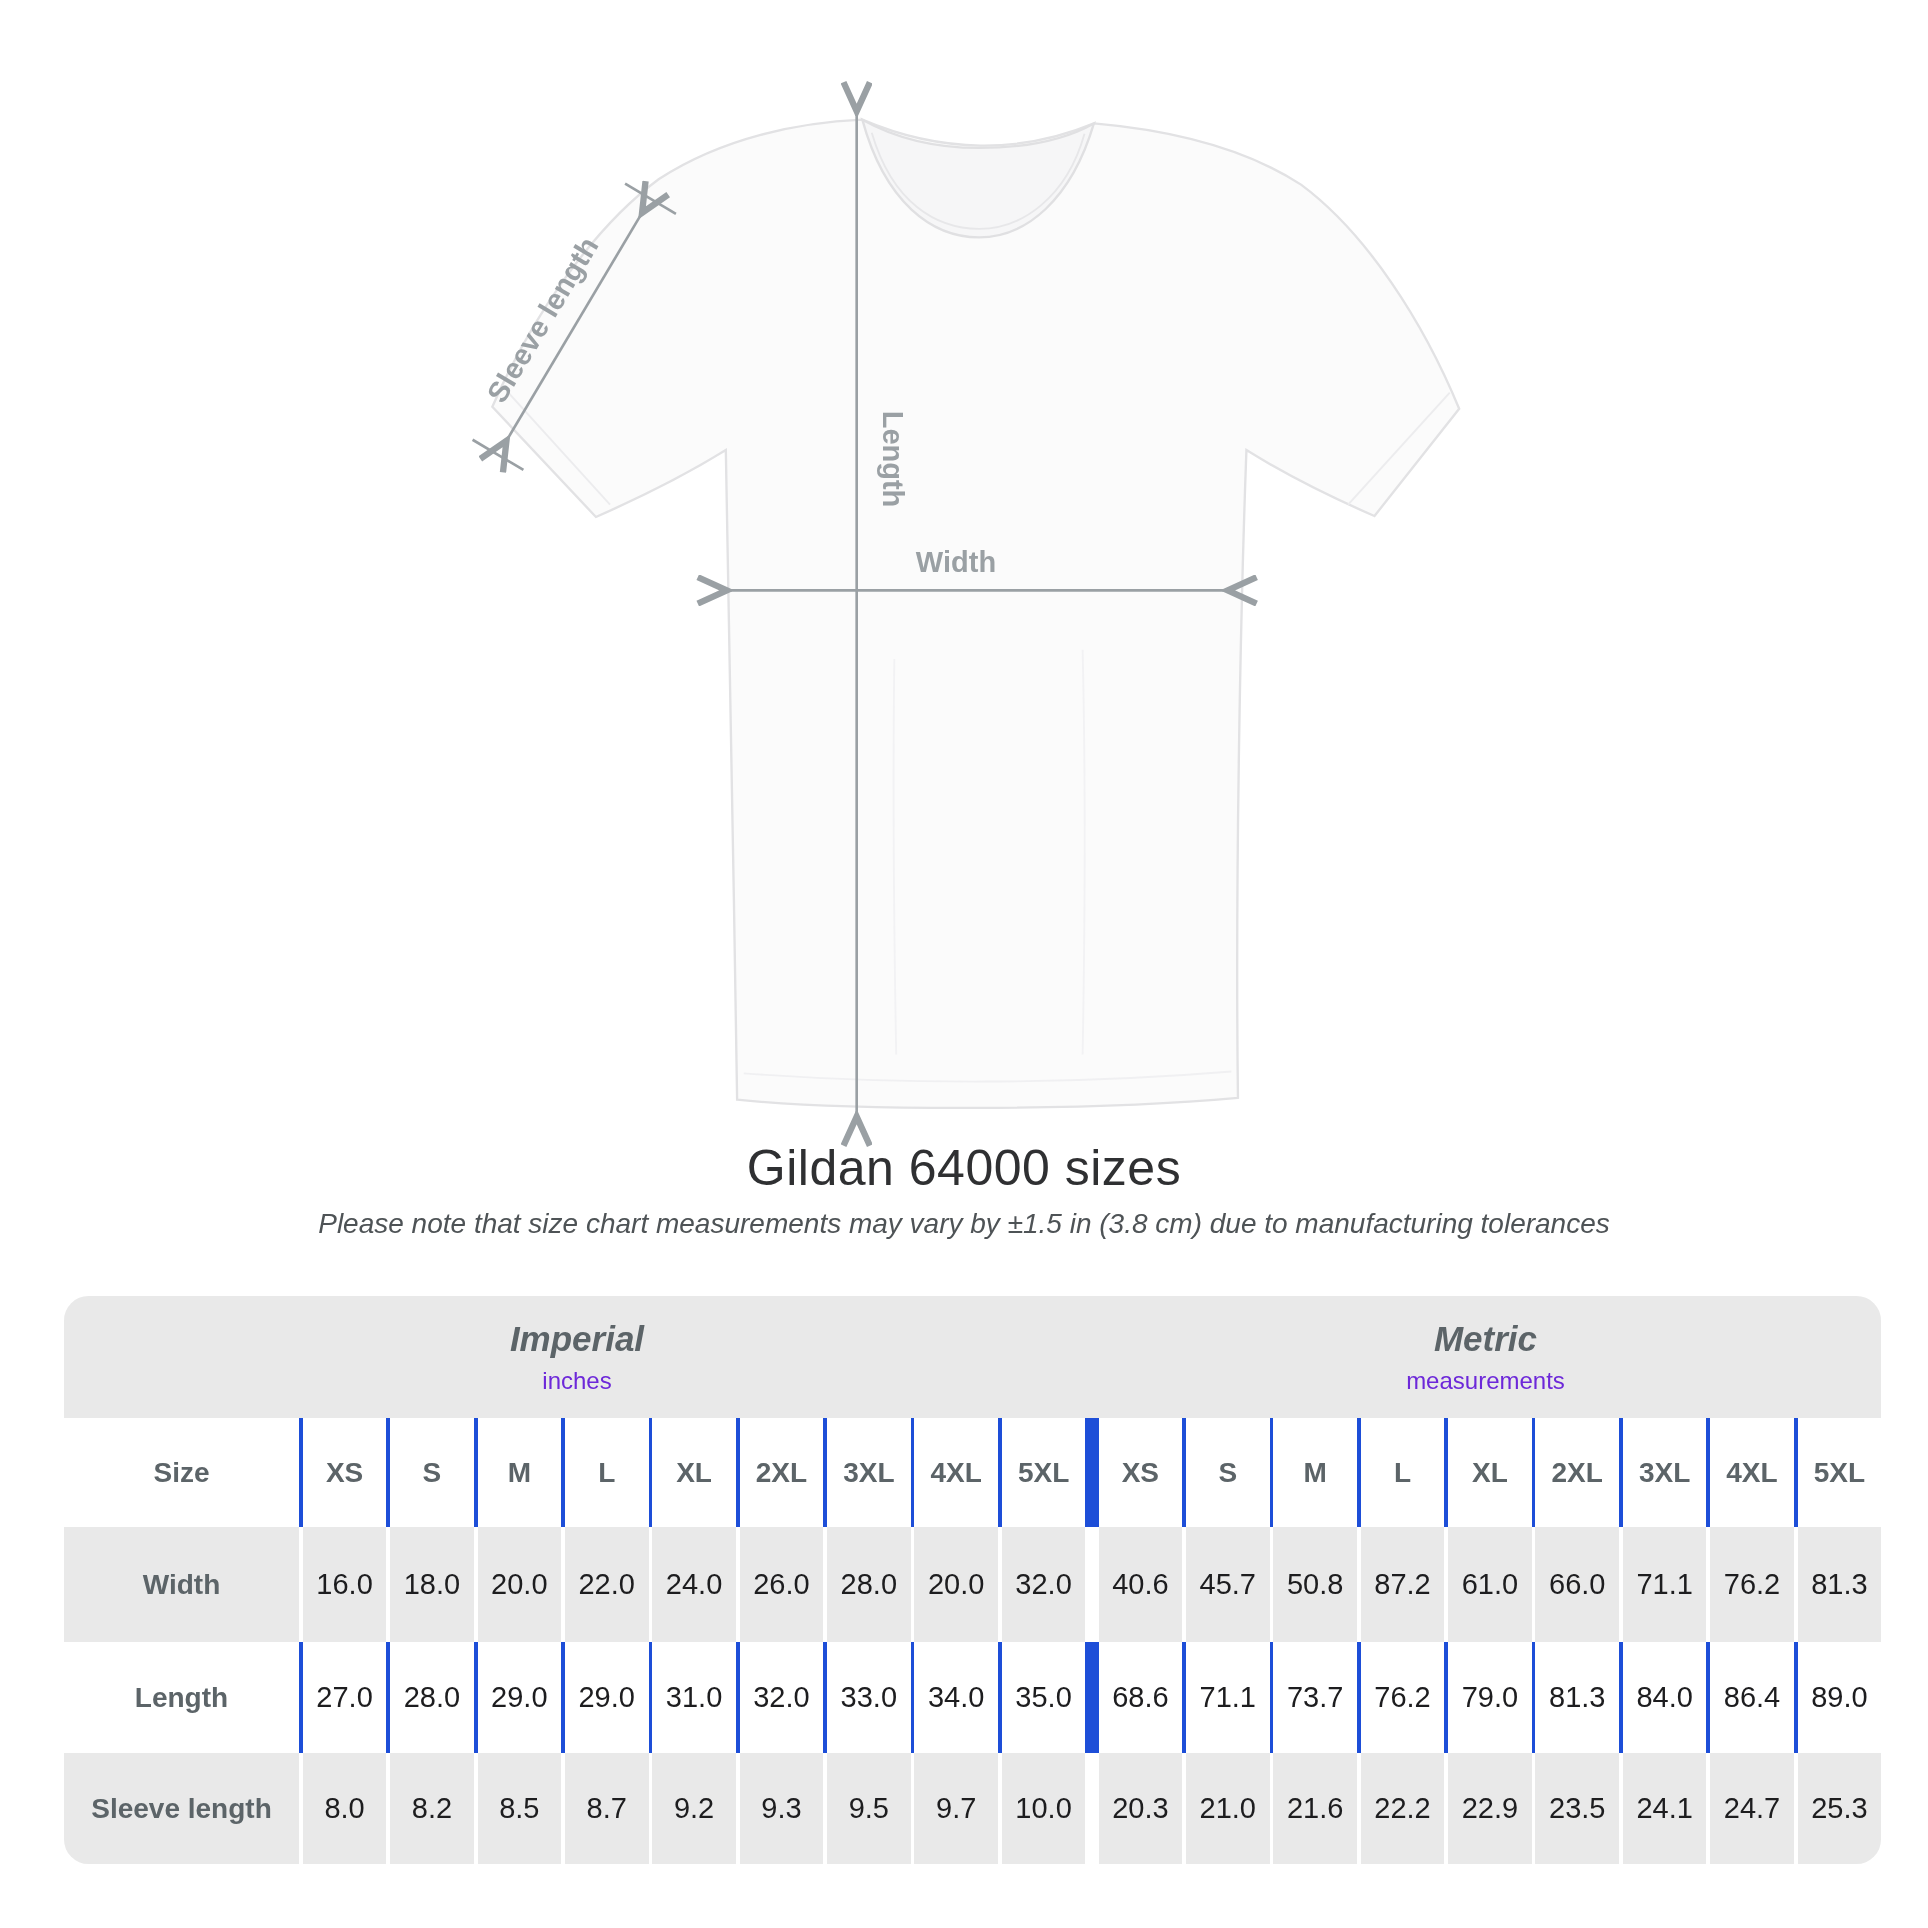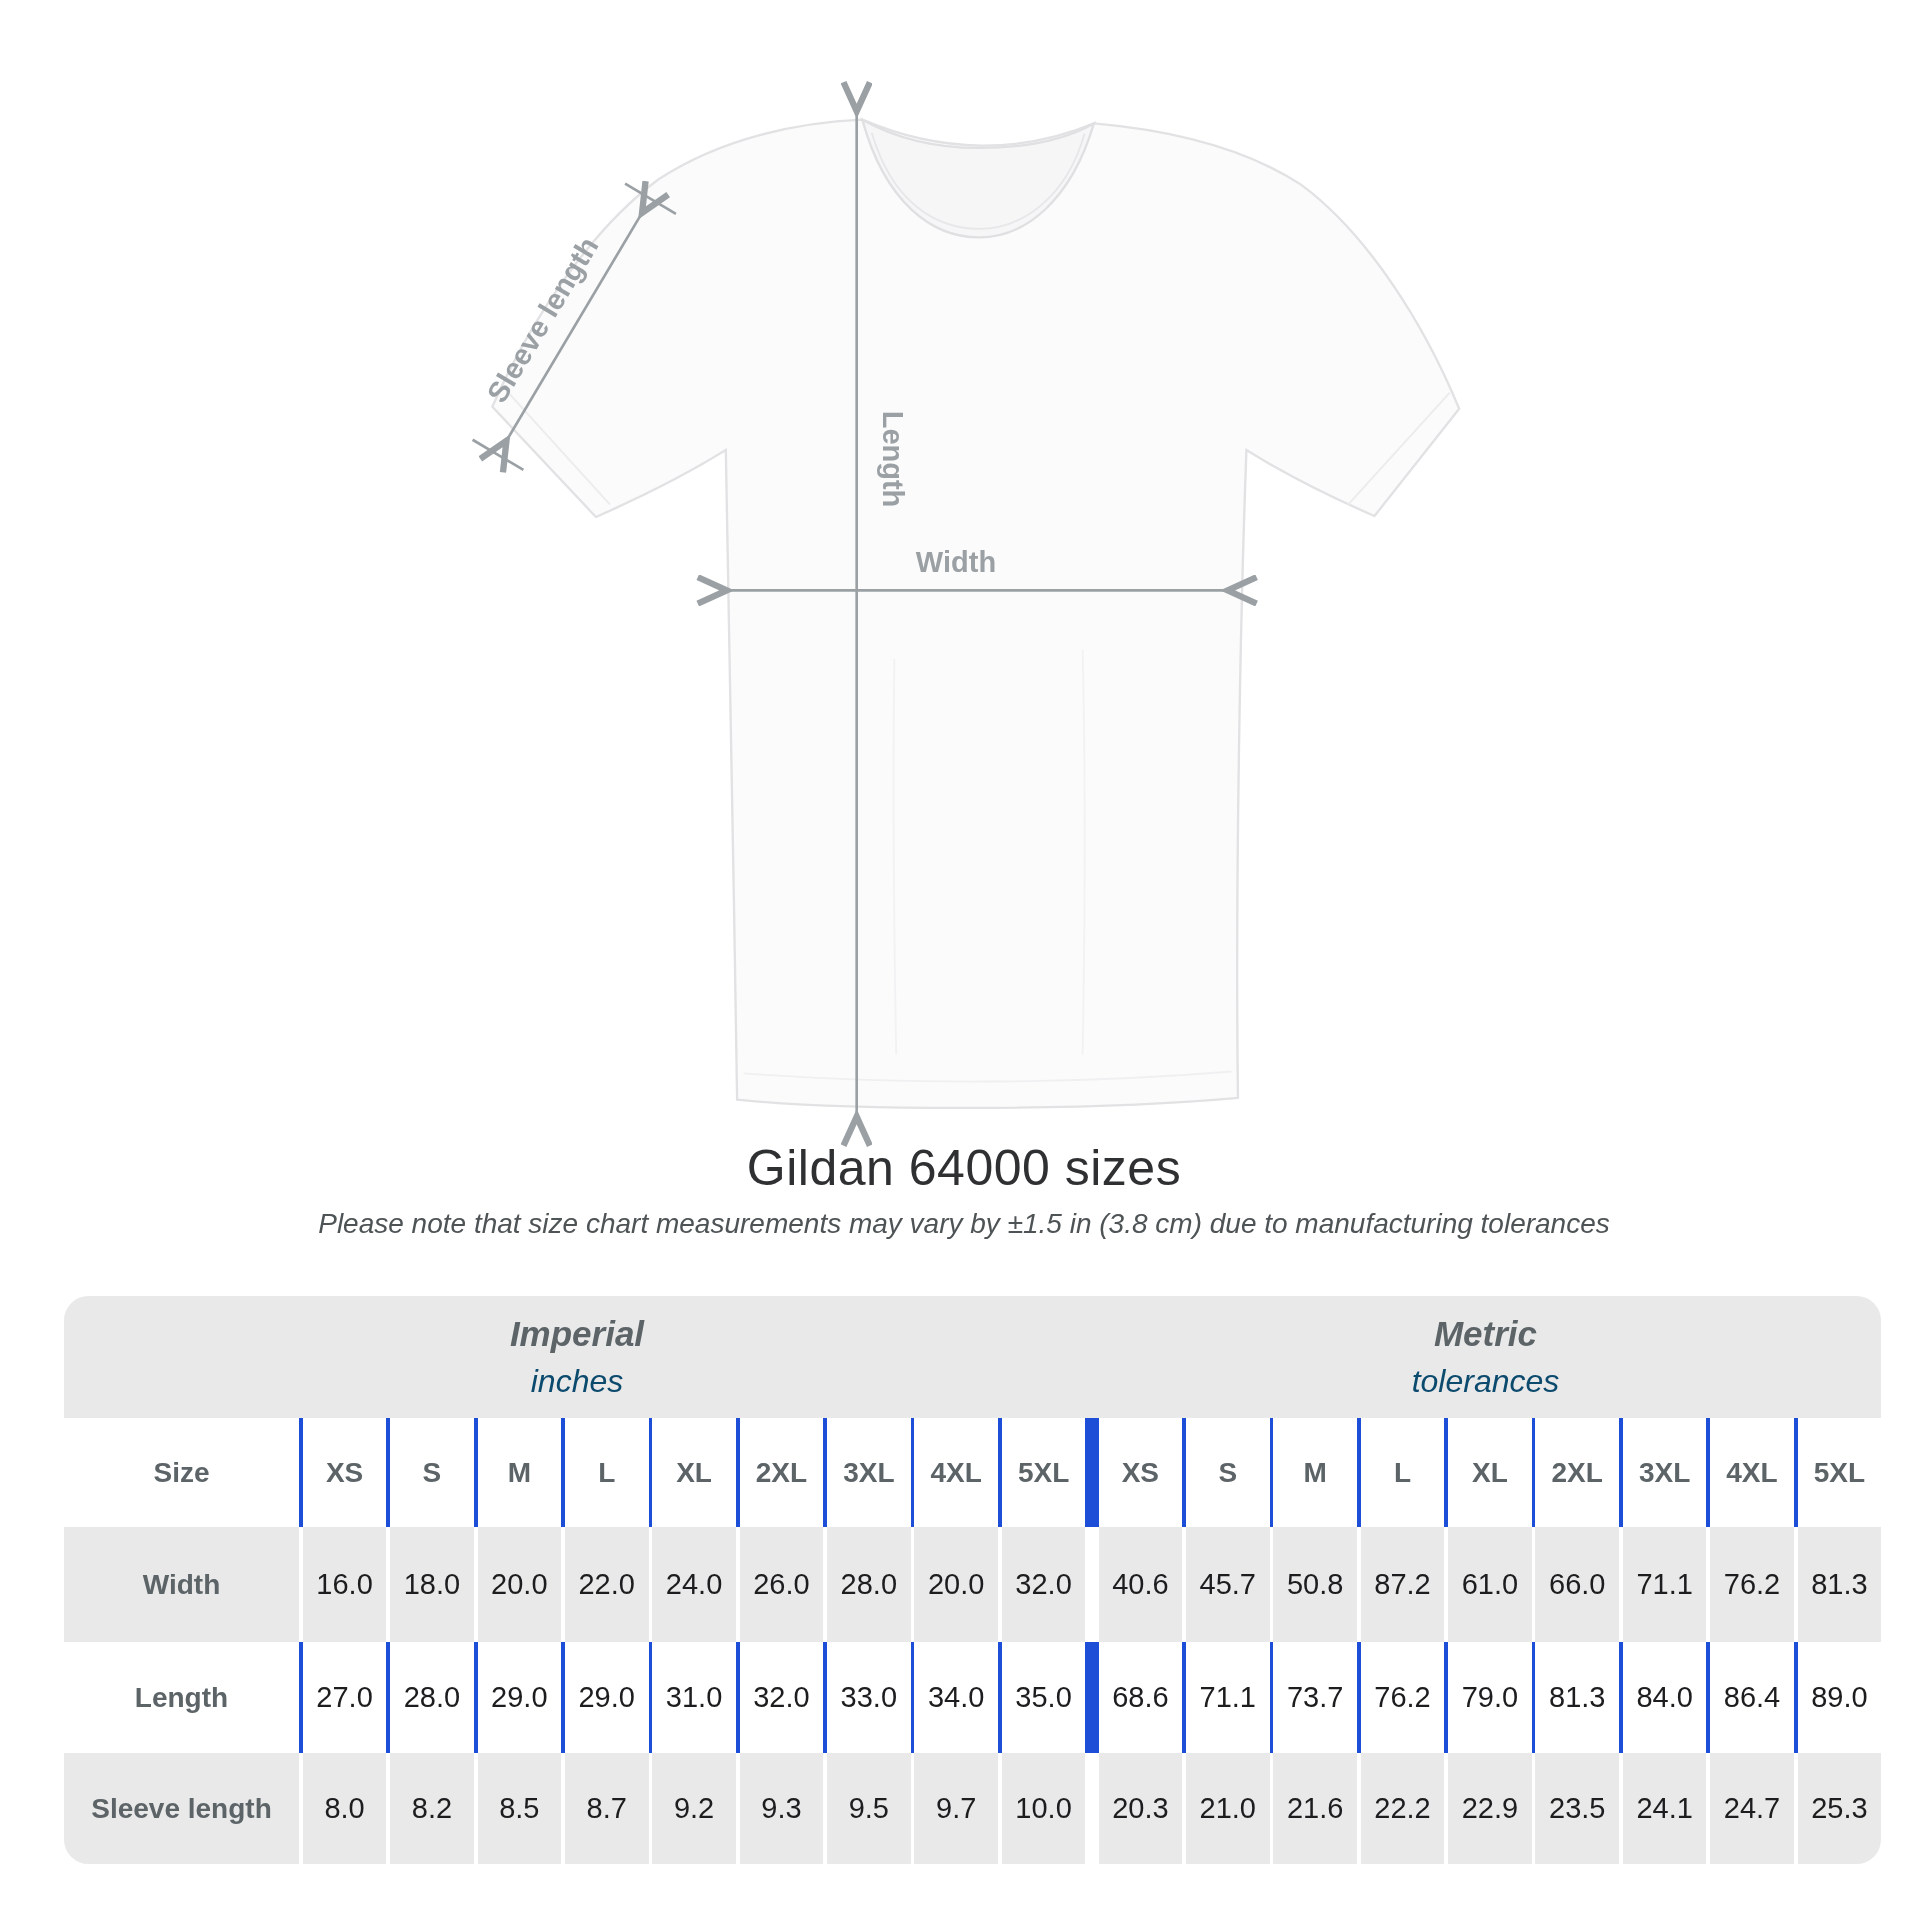--- a/index.html
+++ b/index.html
@@ -19,21 +19,21 @@
   .subtitle { position:absolute; top:1208px; left:0; width:1928px; margin:0; text-align:center;
               font-size:28px; font-style:italic; color:#4e5356; }
 
   .size-table { position:absolute; left:64px; top:1296px; width:1817px; }
   .band { height:122px; background:#e9e9e9; border-radius:24.5px 24.5px 0 0; position:relative; }
   .sec { position:absolute; top:0; bottom:0; display:flex; flex-direction:column;
          align-items:center; justify-content:center; gap:8.5px; }
   .sec.imperial { left:0; width:1026px; }
   .sec.metric { left:1026px; right:0; }
   .sec-title { font-size:35px; font-weight:700; font-style:italic; color:#5c6468; }
-  .sec-unit  { font-size:32px; font-style:italic; color:#0c4a6e; }
+  .sec-unit  { font-size:24px; color:#6d28d9; }
 
   .trow { display:flex; }
   .trow.light { background:#1d4ed8; }   
   .trow.dark  { background:#ffffff; }   
   .trow.light .cell { background:#ffffff; }
   .trow.dark  .cell { background:#e9e9e9; }
   #size-row { height:109px; }
   #row-0 { height:115px; }
   #row-1 { height:111px; }
   #row-2 { height:111px; border-radius:0 0 24.5px 24.5px; overflow:hidden; }
@@ -90,21 +90,21 @@
 <p class="subtitle">Please note that size chart measurements may vary by ±1.5 in (3.8 cm) due to manufacturing tolerances</p>
 
 <div class="size-table">
   <div class="band">
     <div class="sec imperial">
       <div class="sec-title">Imperial</div>
       <div class="sec-unit">inches</div>
     </div>
     <div class="sec metric">
       <div class="sec-title">Metric</div>
-      <div class="sec-unit">tolerances</div>
+      <div class="sec-unit">measurements</div>
     </div>
   </div>
   <div class="trow light" id="size-row">
       <div class="cell label-cell">Size</div>
       <div class="cell data-cell head">XS</div>
       <div class="cell data-cell head">S</div>
       <div class="cell data-cell head">M</div>
       <div class="cell data-cell head">L</div>
       <div class="cell data-cell head">XL</div>
       <div class="cell data-cell head">2XL</div>

